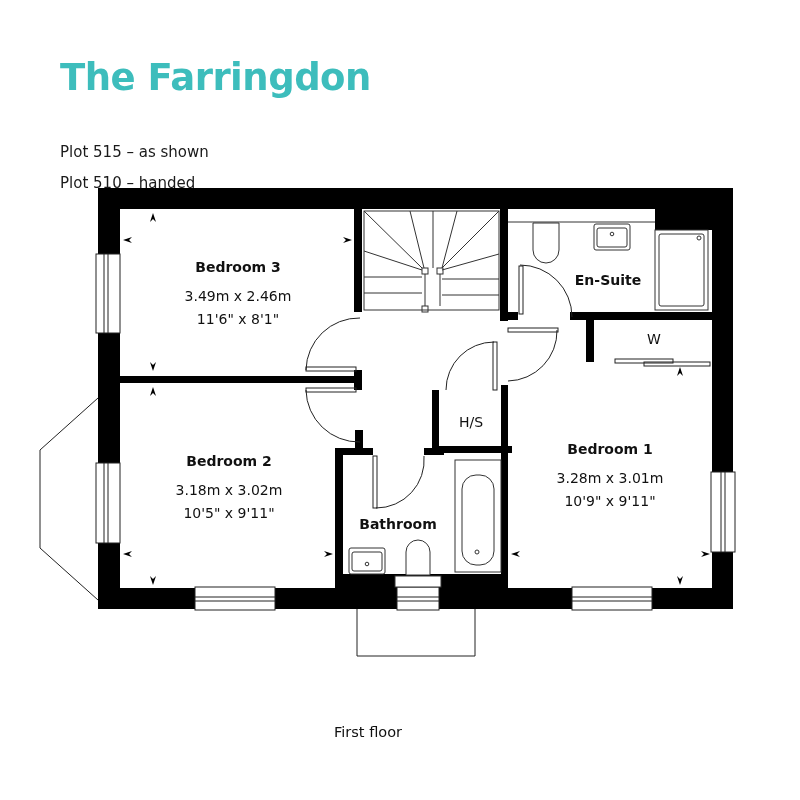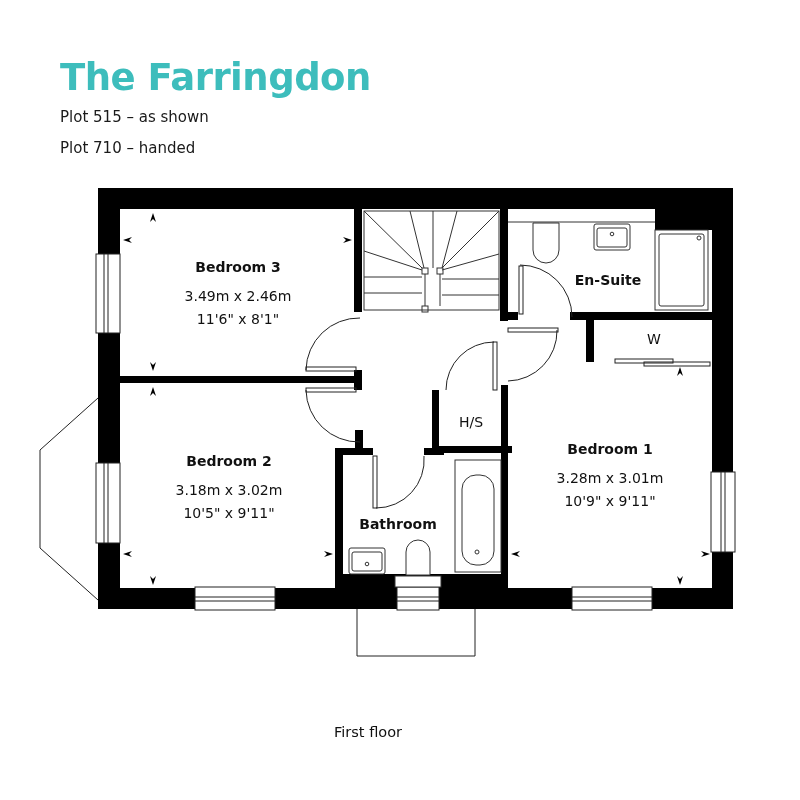--- a/index.html
+++ b/index.html
@@ -1,30 +1,30 @@
 <!DOCTYPE html>
 <html><head>
 <meta charset="utf-8">
 <style>
   html, body { margin:0; padding:0; background:#ffffff; }
   body { width:800px; height:800px; position:relative; overflow:hidden; font-family:"Liberation Sans", sans-serif; color:#111; }
   .title { position:absolute; left:60px; top:56px; font-size:37px; font-weight:bold; letter-spacing:-0.5px; font-family:"DejaVu Sans", sans-serif; }
-  .sub { position:absolute; left:60px; font-size:15px; color:#1a1a1a; font-family:"DejaVu Sans", sans-serif; }
+  .sub { position:absolute; left:60px; font-size:15px; color:#1a1a1a; font-family:"DejaVu Sans", sans-serif;margin-top:35px; }
   .caption { position:absolute; left:0; width:736px; top:724px; text-align:center; font-size:14.5px; font-family:"DejaVu Sans", sans-serif; }
   svg.plan { position:absolute; left:0; top:0; }
   .room-name { font-family:"DejaVu Sans", sans-serif; font-weight:bold; font-size:14px; fill:#111; }
   .room-dim { font-family:"DejaVu Sans", sans-serif; font-size:14px; fill:#111; }
   .label-small { font-family:"DejaVu Sans", sans-serif; font-size:14px; fill:#111; }
 </style>
 </head>
 <body>
 
 <div class="title" style="color:#3dbdbc;text-align:center;">The Farringdon</div>
 <div class="sub" style="top:108px;">Plot 515 – as shown</div>
-<div class="sub" style="top:139px;">Plot 710 – handed</div>
+<div class="sub" style="top:139px;">Plot 510 – handed</div>
 
 <svg class="plan" width="800" height="800" viewBox="0 0 800 800">
 
   <g fill="none" stroke="#222" stroke-width="1">
     <polyline points="98,398 40,450 40,548 98,600"></polyline>
   </g>
 
   <g fill="none" stroke="#222" stroke-width="1">
     <polyline points="357,608 357,656 475,656 475,608"></polyline>
   </g>

